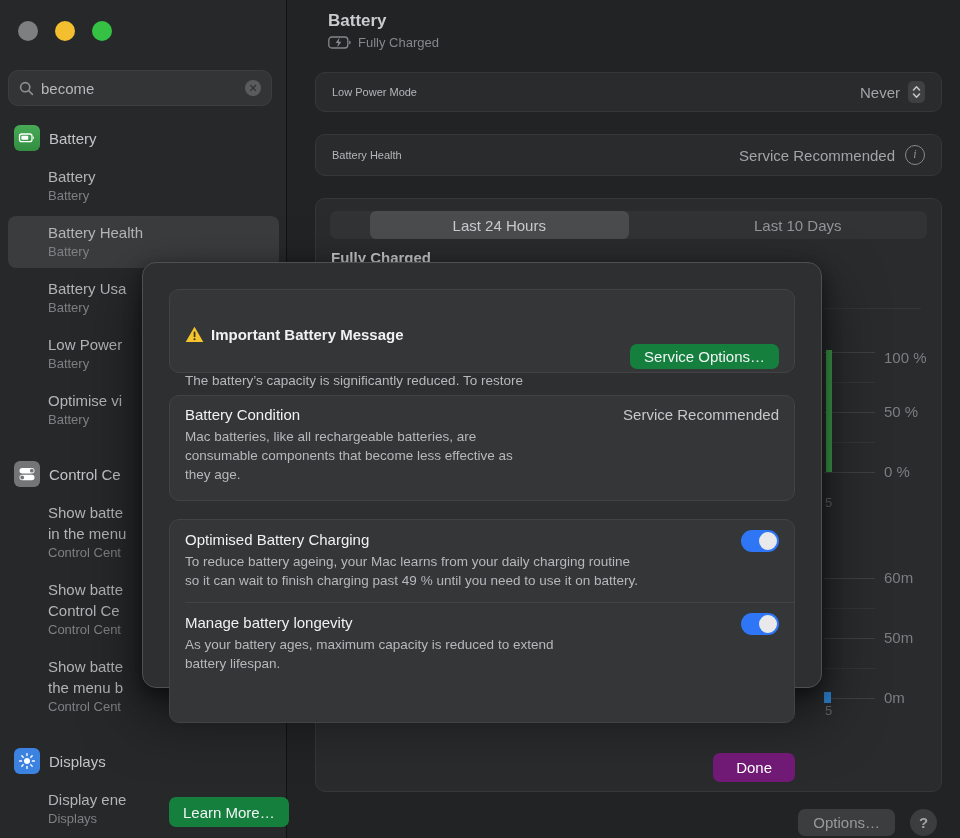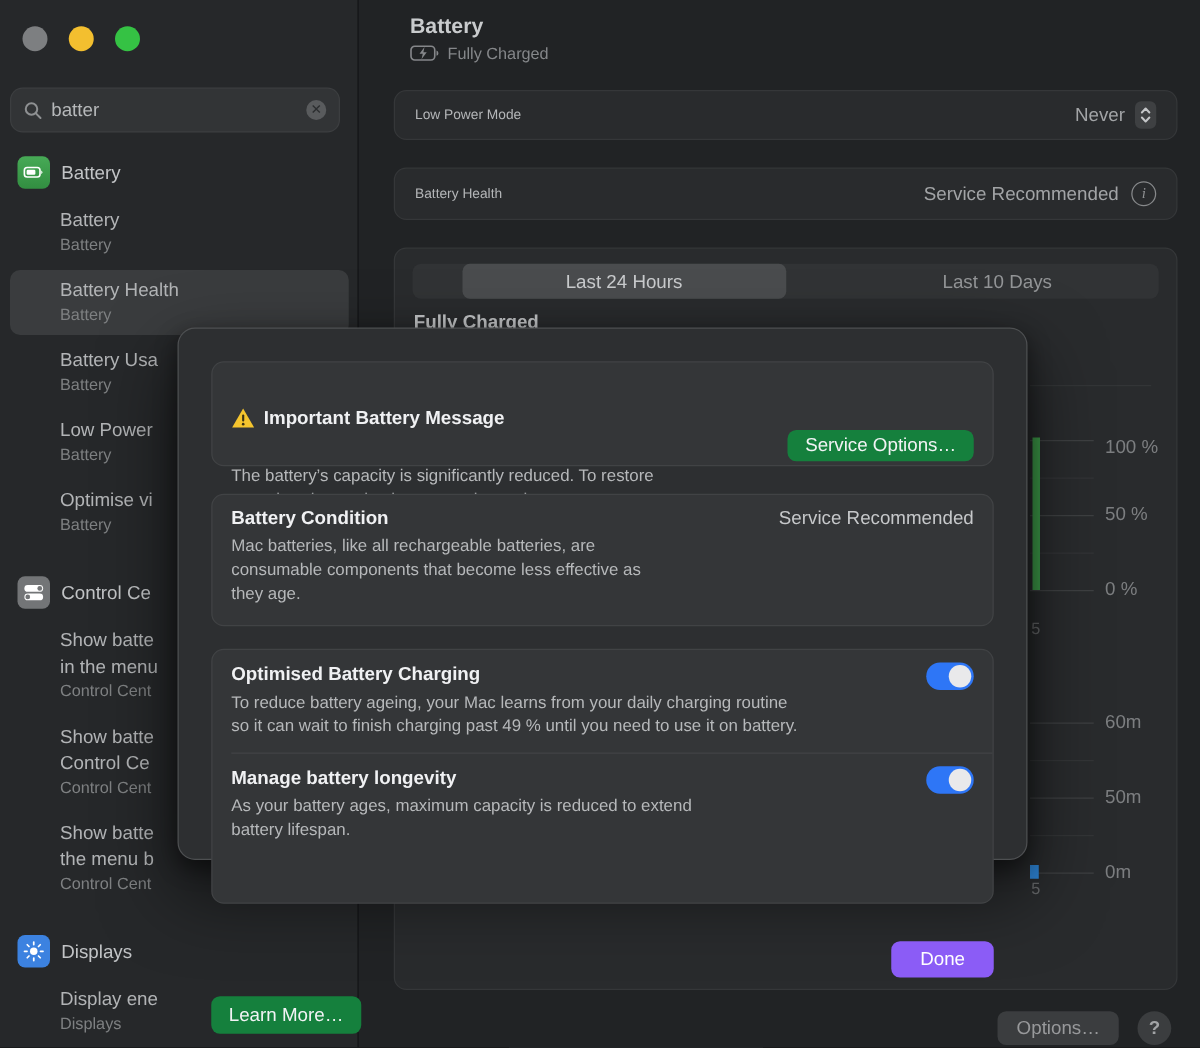--- a/index.html
+++ b/index.html
@@ -69,21 +69,21 @@
     position:absolute;left:142px;top:262px;width:680px;height:426px;z-index:20;
     background:#2d2f31;border:1px solid #4e5052;border-radius:14px;
     box-shadow:0 25px 60px rgba(0,0,0,.6),0 6px 18px rgba(0,0,0,.45);
   }
   .dcard{position:absolute;left:26px;right:26px;background:#343638;border:1px solid #414345;border-radius:10px;padding:10px 15px;}
   #dcard-warning{top:26px;height:84px;}
   #dcard-condition{top:132px;height:106px;}
   #dcard-toggles{top:256px;height:204px;padding:0;}
   .d-head{display:flex;align-items:center;}
   .d-title{font-size:15px;font-weight:700;color:#f0f1f3;}
-  .d-title.semi{font-weight:700;}
+  .d-title.semi{font-weight:400;}
   .d-body{font-size:13.5px;line-height:19px;color:#b6b8ba;margin-top:4px;white-space:pre-line;}
   .warn-ico{margin-right:7px;display:flex;}
   .d-spacer{flex:1 1 auto;}
   .gray-btn{background:#15803d;border-radius:7px;color:#f2f3f5;font-size:15px;padding:4px 14px;white-space:nowrap;margin-top:44px;}
   .d-status{font-size:15px;color:#c6c8ca;}
   .toggle-row{position:relative;padding:11px 15px 12px 15px;}
   .toggle-row .d-body{max-width:560px;}
   .tdivider{height:1px;background:#414345;margin-left:15px;}
   .toggle{position:absolute;right:15px;top:10px;width:38px;height:22px;border-radius:11px;}
   .knob{position:absolute;top:2px;right:2px;width:18px;height:18px;border-radius:50%;background:#e9e9eb;}
@@ -101,21 +101,21 @@
     <span class="traffic" id="tl-min" style="background: rgb(243, 191, 47);"></span>
     <span class="traffic" id="tl-max" style="background: rgb(53, 194, 68);"></span>
 
     <div class="searchbox">
       <span class="mag">
         <svg width="15" height="15" viewBox="0 0 15 15">
             <circle cx="6.2" cy="6.2" r="4.6" fill="none" stroke="#8e9092" stroke-width="1.6"></circle>
             <line x1="9.7" y1="9.7" x2="13.4" y2="13.4" stroke="#8e9092" stroke-width="1.6" stroke-linecap="round"></line>
           </svg>
       </span>
-      <span class="sval">batter</span>
+      <span class="sval">become</span>
       <span class="clear">✕</span>
     </div>
 
     <div id="sidebar-list">
         <div class="app-row">
     <span class="app-icon battery">
             <svg width="18" height="18" viewBox="0 0 18 18">
               <rect x="1.5" y="5" width="12.5" height="7.6" rx="2.2" fill="none" stroke="#fff" stroke-width="1.3"></rect>
               <rect x="3.3" y="6.8" width="7" height="4" rx="1" fill="#fff"></rect>
               <path d="M15 7.3 v3 a1.7 1.7 0 0 0 0 -3z" fill="#fff"></path>
@@ -300,16 +300,16 @@
         <div class="d-title semi">Manage battery longevity</div>
         <div class="toggle" style="background: rgb(46, 118, 246);">
             <span class="knob"></span>
           </div>
         <div class="d-body">As your battery ages, maximum capacity is reduced to extend
 battery lifespan.</div>
       </div>
     </div>
 
     <div id="dlg-footer-learn" class="gray-btn">Learn More…</div>
-    <div id="dlg-footer-done" style="background: #8b5cf6;">Done</div>
+    <div id="dlg-footer-done" style="background: #701a75;">Done</div>
   </div>
 
 </div>
 
 </body></html>

